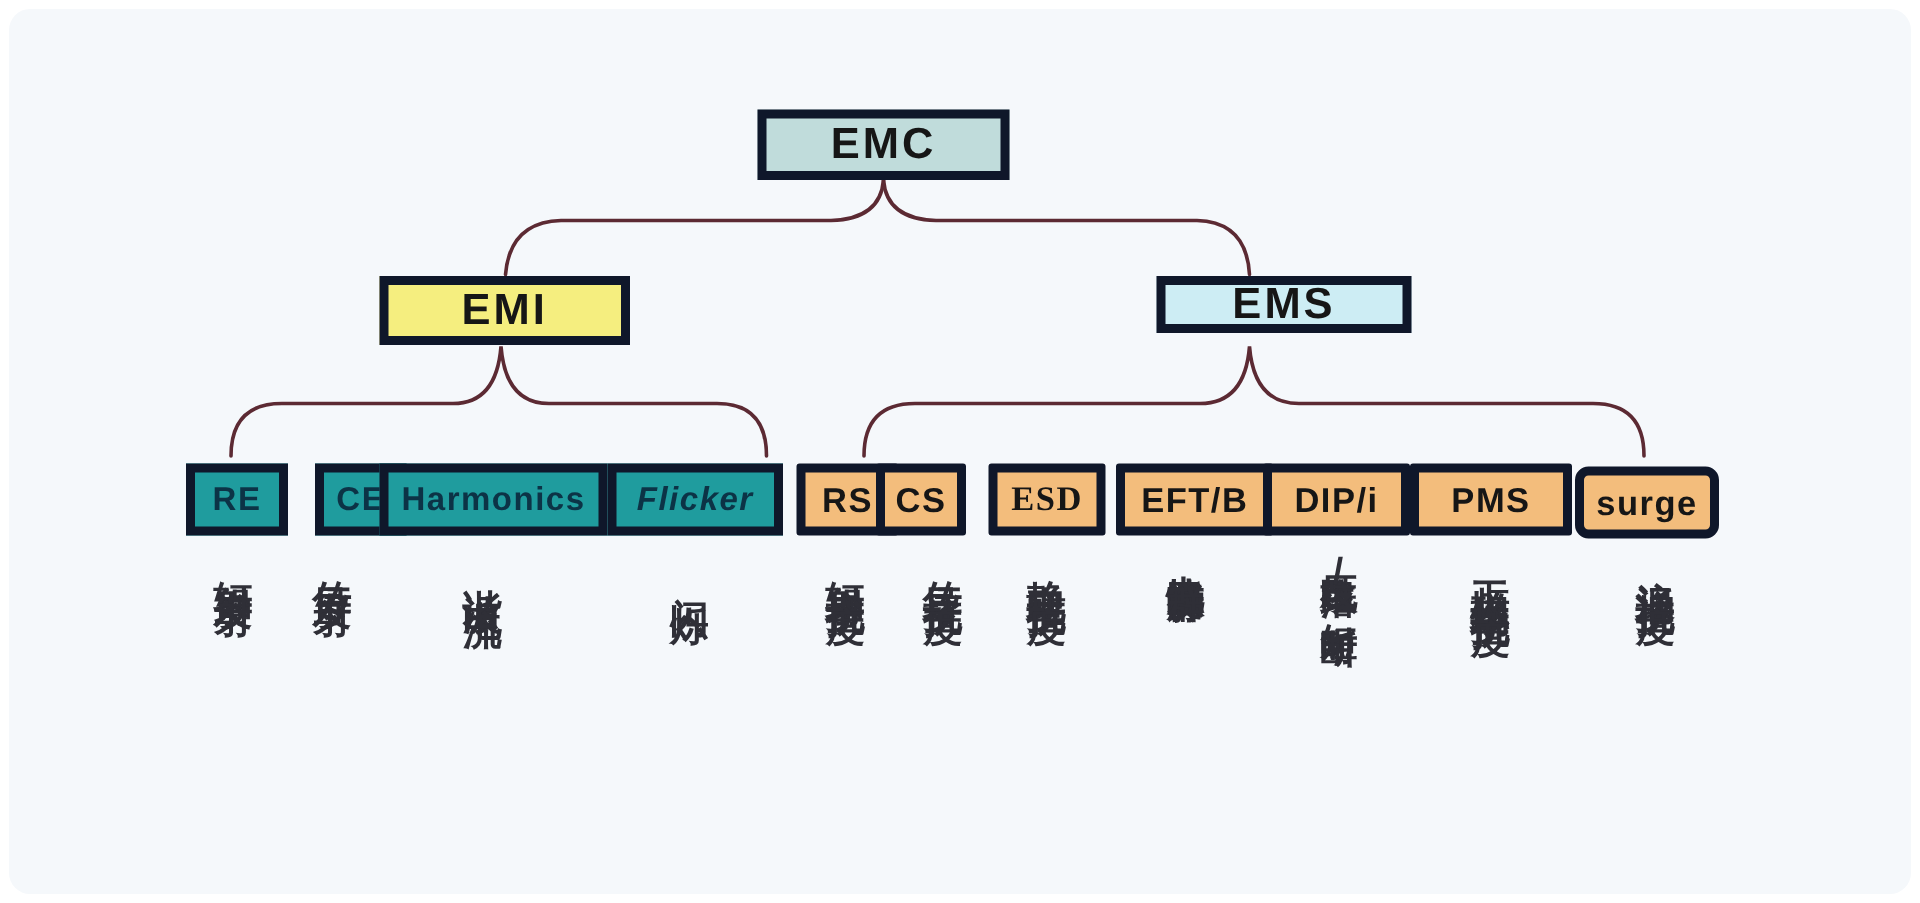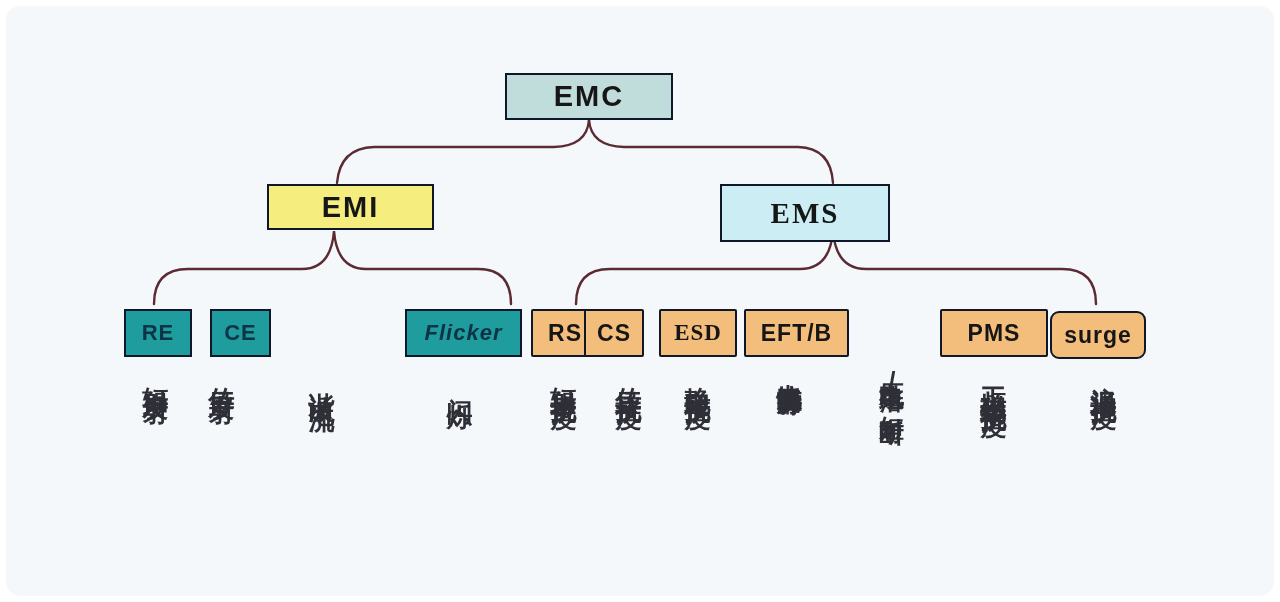--- a/index.html
+++ b/index.html
@@ -20,21 +20,21 @@
   }
   svg.connectors {
     position: absolute;
     left: 0; top: 0;
     width: 1280px; height: 602px;
     pointer-events: none;
   }
   .node {
     position: absolute;
     box-sizing: border-box;
-    border: 2px solid #0f172a;
+    border: 6px solid #0f172a;
     display: flex;
     align-items: center;
     justify-content: center;
     font-weight: 600;
     letter-spacing: 1px;
     background: #fff;
   }
   .parent {
     font-size: 29px;
     color: #161616;
@@ -86,32 +86,34 @@
     <g fill="none" stroke="#5c2a33" stroke-width="2.4" stroke-linecap="round">
       <path d="M 583 114 Q 581 140 548 141 L 368 141 Q 334 142 331 177"></path>
       <path d="M 583 114 Q 585 140 618 141 L 792 141 Q 825 142 827 177"></path>
       <path d="M 148 298 Q 148 263 182 263 L 296 263 Q 325 263 328 225 Q 331 263 360 263 L 472 263 Q 505 263 505 298"></path>
       <path d="M 570 298 Q 570 263 604 263 L 794 263 Q 824 263 827 225 Q 830 263 860 263 L 1056 263 Q 1090 263 1090 298"></path>
     </g>
   </svg>
 
   <div class="node parent emc" style="left:499px; top:67px; width:168px; height:47px;">EMC</div>
 
-  <div class="node parent emi" style="left:247px; top:178px; width:167px; height:46px;margin-left:14px;">EMI</div>
+  <div class="node parent emi" style="left:247px; top:178px; width:167px; height:46px;">EMI</div>
 
-  <div class="node parent ems" style="left:714px; top:178px; width:170px; height:58px;font-family:Liberation Serif, serif;">EMS</div>
+  <div class="node parent ems" style="left:765px; top:178px; width:170px; height:38px;">EMS</div>
 
   <div class="node tealbox" style="left:118px; width:68px;">RE</div>
   <div class="node tealbox" style="left:204px; width:61px;">CE</div>
+  <div class="node tealbox" style="left:247px; width:152px;">Harmonics</div>
   <div class="node tealbox" style="left:399px; width:117px;font-style:italic;">Flicker</div>
 
   <div class="node orangebox" style="left:525px; width:68px;">RS</div>
   <div class="node orangebox" style="left:578px; width:60px;">CS</div>
   <div class="node orangebox" style="left:653px; width:78px;font-family:Liberation Serif, serif;">ESD</div>
   <div class="node orangebox" style="left:738px; width:105px;">EFT/B</div>
+  <div class="node orangebox" style="left:836px; width:98px;">DIP/i</div>
   <div class="node orangebox" style="left:934px; width:108px;">PMS</div>
   <div class="node orangebox rounded" style="left:1044px; width:96px; top:305px;">surge</div>
 
   <div class="vlabel" style="left:137px;">辐射发射</div>
   <div class="vlabel" style="left:203px;">传导发射</div>
   <div class="vlabel" style="left:303px; top:366px;">谐波电流</div>
   <div class="vlabel" style="left:441px; top:372px;">闪烁</div>
 
   <div class="vlabel" style="left:545px;">辐射抗扰度</div>
   <div class="vlabel" style="left:610px;">传导抗扰度</div>

